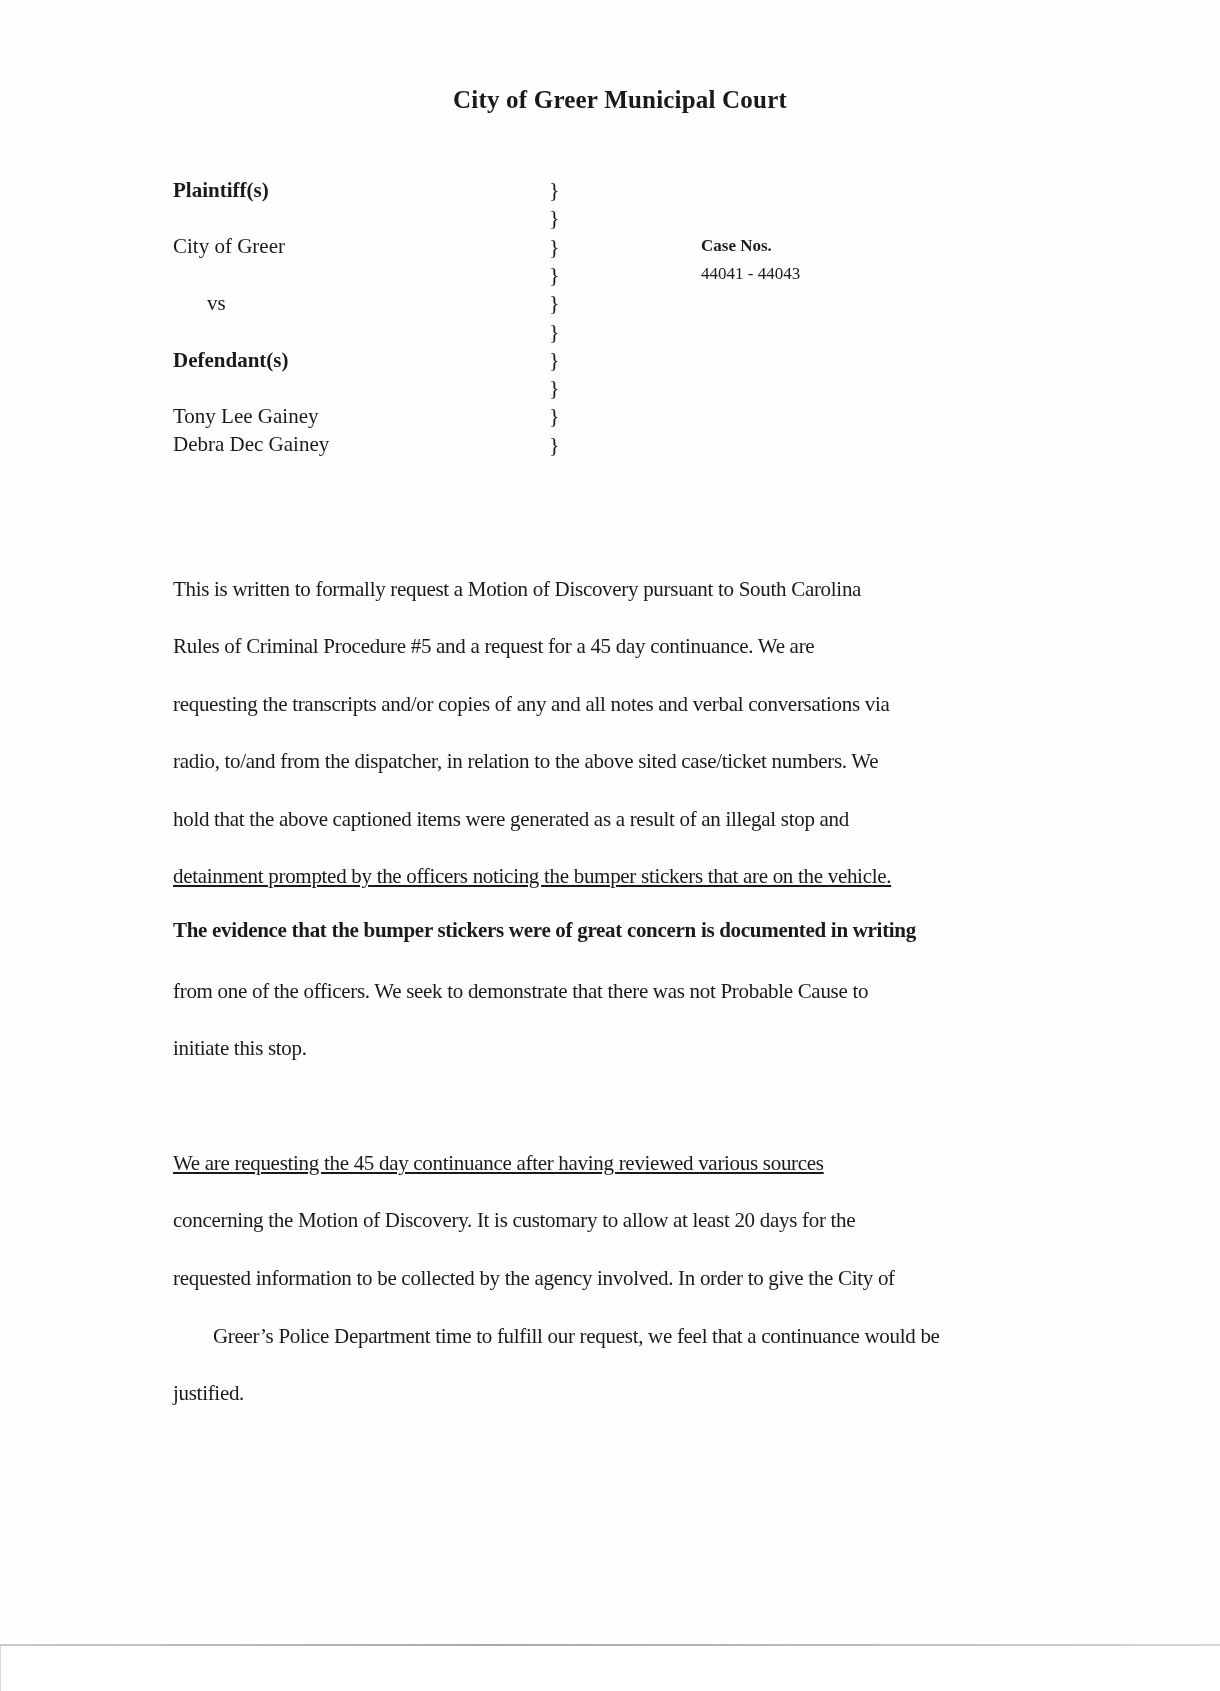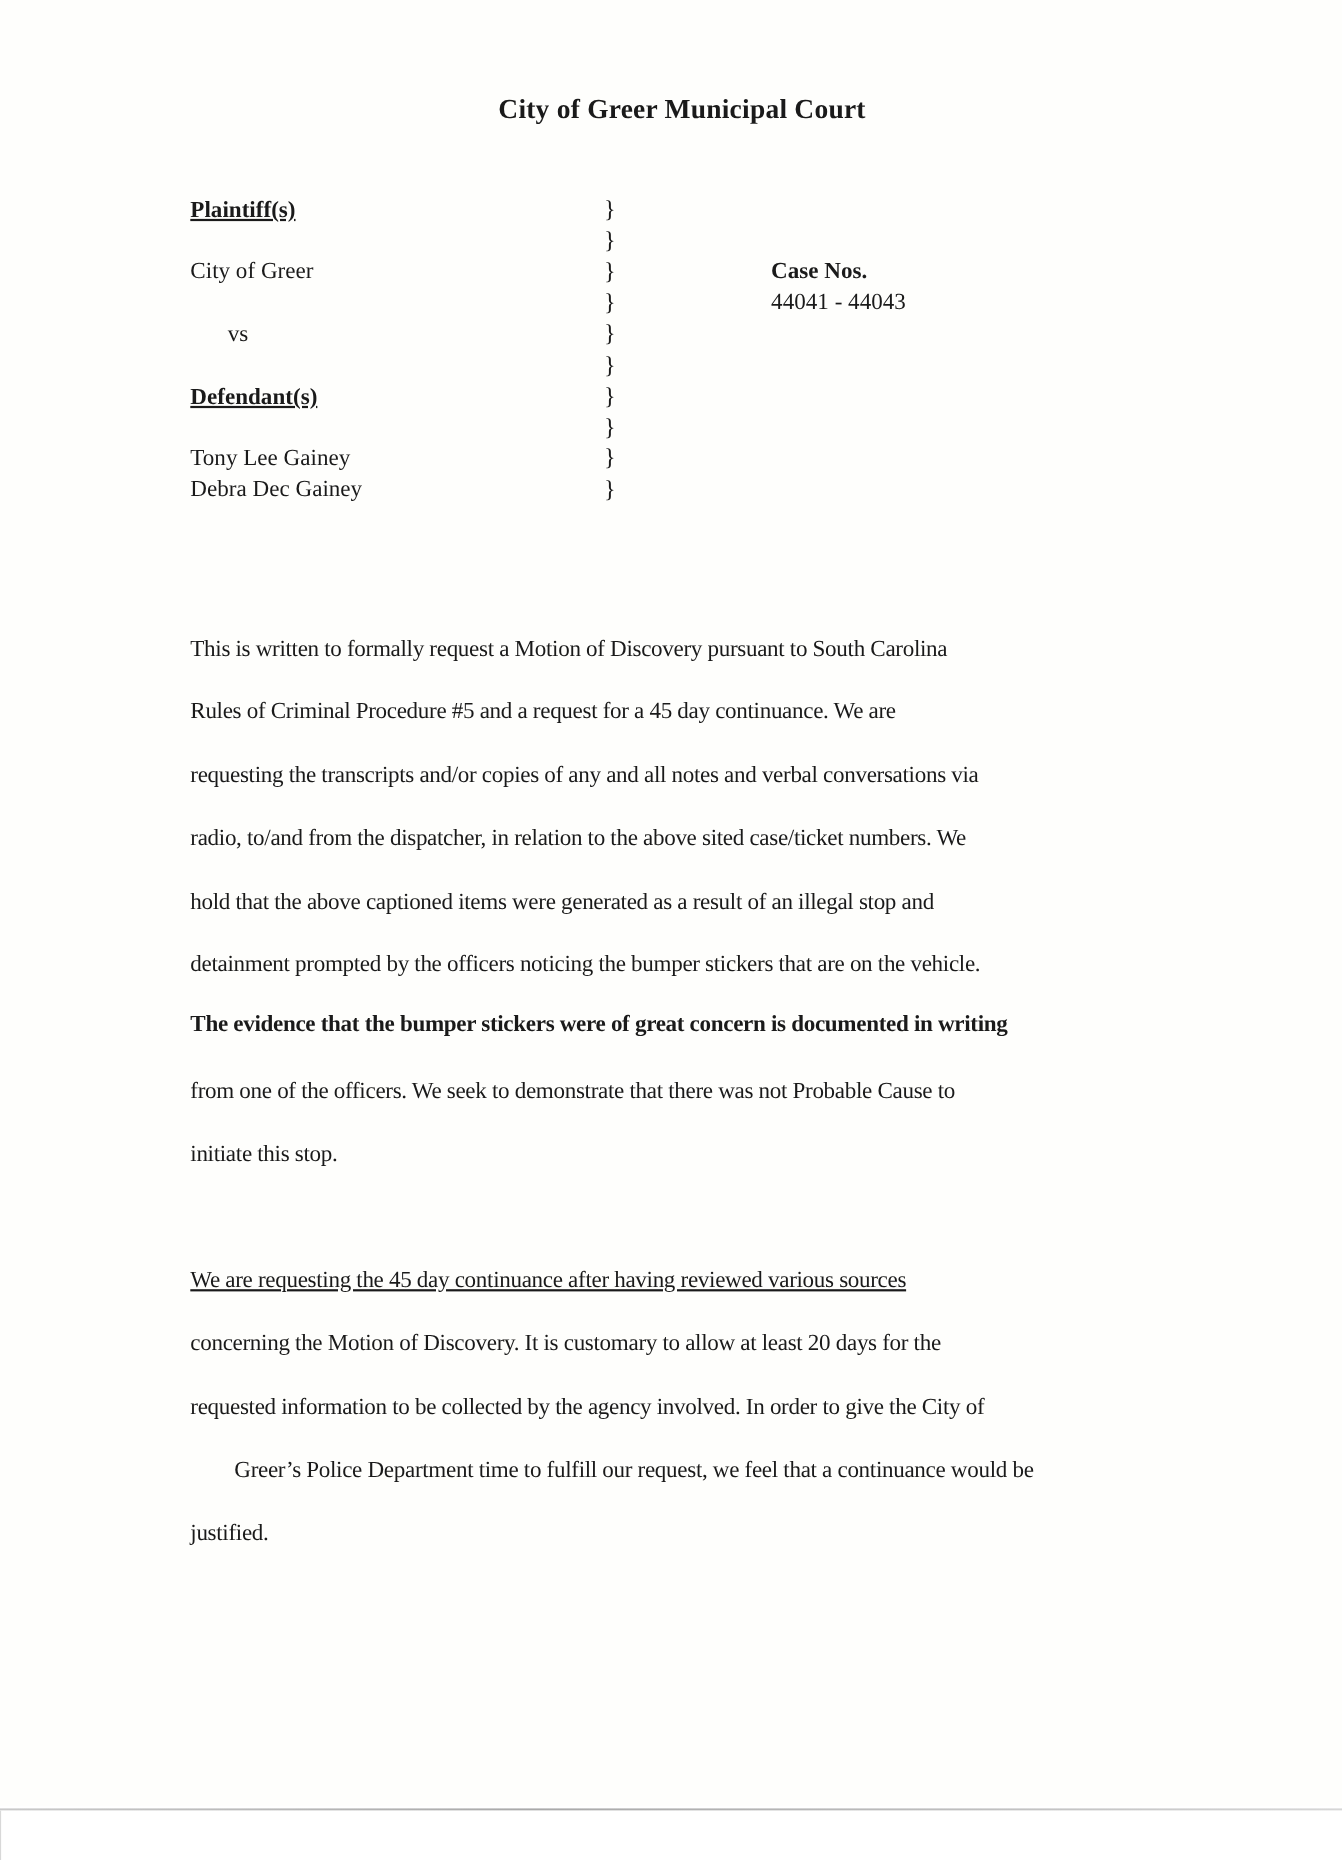--- a/index.html
+++ b/index.html
@@ -50,40 +50,40 @@
       font-size: 25px;
       letter-spacing: 0.2px;
     }
     .caption-left {
       position: absolute;
       left: 173px;
       top: 176px;
       font-size: 21px;
       line-height: 28px;
     }
-    .caption-left .bold { font-weight: bold; text-decoration: underline; }
+    .caption-left .bold { font-weight: bold; }
     .caption-left .row { position: absolute; left: 0; white-space: nowrap; }
     .braces {
       position: absolute;
       left: 549px;
       top: 176px;
       width: 20px;
       font-size: 22px;
     }
     .braces span {
       position: absolute;
       left: 0;
       display: block;
       line-height: 28px;
     }
     .case {
       position: absolute;
       left: 701px;
       top: 232px;
-      font-size: 21px;
+      font-size: 17px;
       line-height: 28px;
     }
     .case .label { font-weight: bold; }
     .body-text {
       position: absolute;
       left: 173px;
       width: 920px;
       font-size: 21px;
       letter-spacing: -0.3px;
     }
@@ -127,21 +127,21 @@
     <div class="label">Case Nos.</div>
     <div>44041 - 44043</div>
   </div>
 
   <div class="body-text" id="para-0" style="top:577px;">
       <div class="line" style="top: 0px;">This is written to formally request a Motion of Discovery pursuant to South Carolina</div>
       <div class="line" style="top: 57.4px;">Rules of Criminal Procedure #5 and a request for a 45 day continuance.  We are</div>
       <div class="line" style="top: 114.8px;">requesting the transcripts and/or copies of any and all notes and verbal conversations via</div>
       <div class="line" style="top: 172.2px;">radio, to/and from the dispatcher, in relation to the above sited case/ticket numbers.   We</div>
       <div class="line" style="top: 229.6px;">hold that the above captioned items were generated as a result of an illegal stop and</div>
-      <div class="line" style="top: 287px;">detainment prompted by the officers noticing the bumper stickers that are on the vehicle.</div>
+      <div class="line" style="top: 287px; text-decoration: underline;">detainment prompted by the officers noticing the bumper stickers that are on the vehicle.</div>
       <div class="line" style="top: 341px; font-weight: bold;">The evidence that the bumper stickers were of great concern is documented in writing</div>
       <div class="line" style="top: 401.8px;">from one of the officers.  We seek to demonstrate that there was not Probable Cause to</div>
       <div class="line" style="top: 459.2px;">initiate this stop.</div>
     </div>
   <div class="body-text" id="para-1" style="top:1151px;">
       <div class="line" style="top: 0px; text-decoration: underline;">We are requesting the 45 day continuance after having reviewed various sources</div>
       <div class="line" style="top: 57.4px;">concerning the Motion of Discovery.  It is customary to allow at least 20 days for the</div>
       <div class="line" style="top: 114.8px;">requested information to be collected by the agency involved.  In order to give the City of</div>
       <div class="line" style="top: 173px; margin-left: 40px;">Greer’s Police Department time to fulfill our request, we feel that a continuance would be</div>
       <div class="line" style="top: 229.6px;">justified.</div>

